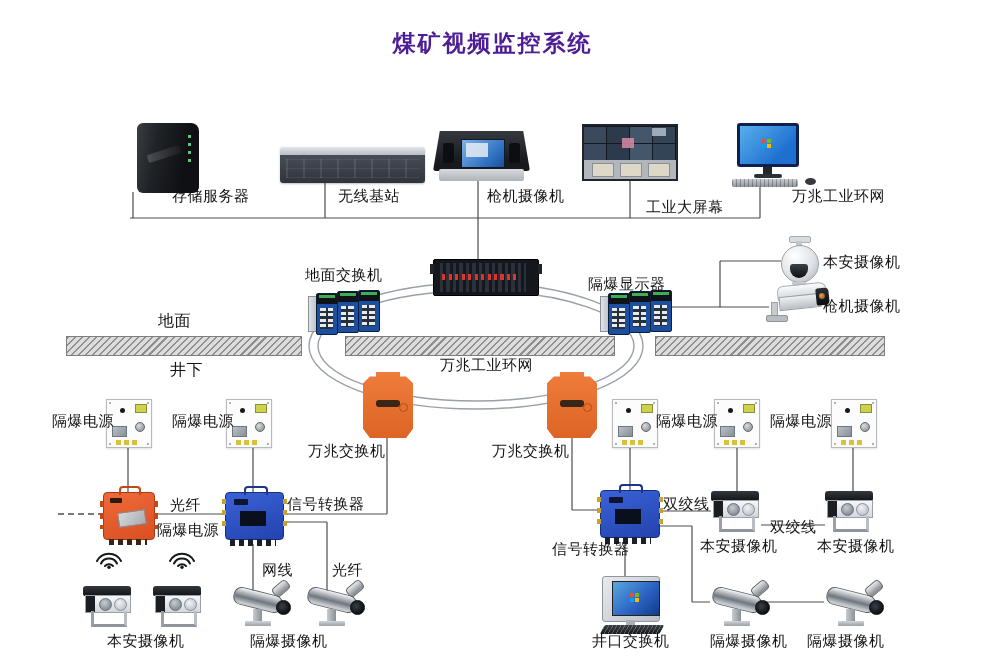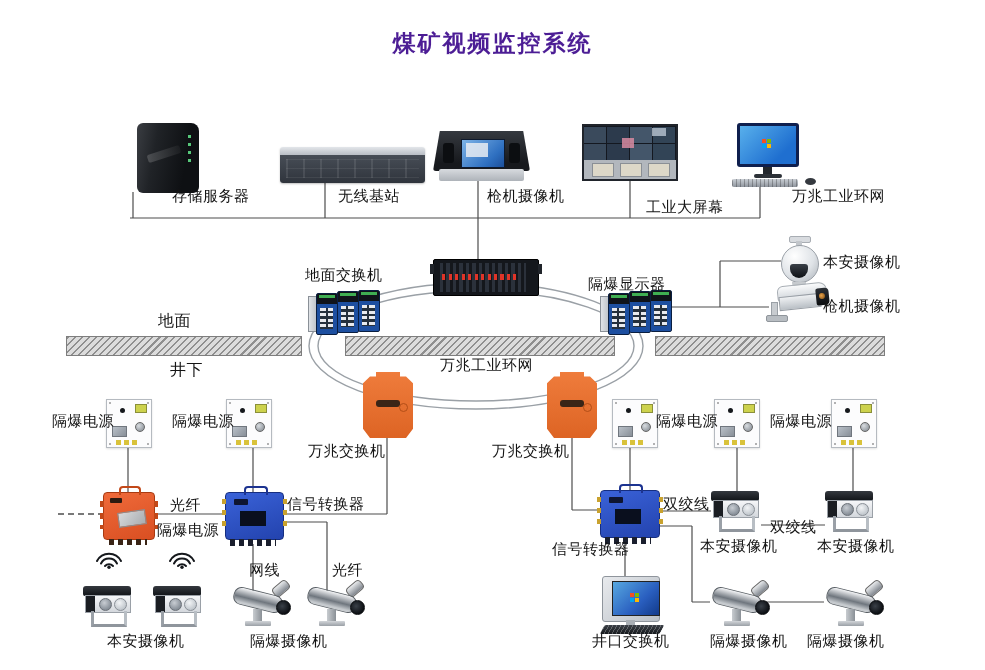--- a/index.html
+++ b/index.html
@@ -435,21 +435,21 @@
   <div class="lbl" style="left:823px;top:297px">枪机摄像机</div>
   <div class="lbl" style="left:308px;top:442px">万兆交换机</div>
   <div class="lbl" style="left:492px;top:442px">万兆交换机</div>
   <div class="lbl" style="left:52px;top:412px">隔爆电源</div>
   <div class="lbl" style="left:172px;top:412px">隔爆电源</div>
   <div class="lbl" style="left:656px;top:412px">隔爆电源</div>
   <div class="lbl" style="left:770px;top:412px">隔爆电源</div>
   <div class="lbl" style="left:170px;top:496px">光纤</div>
   <div class="lbl" style="left:157px;top:521px">隔爆电源</div>
   <div class="lbl" style="left:287px;top:495px">信号转换器</div>
-  <div class="lbl" style="left:249px;top:561px">网线</div>
+  <div class="lbl" style="left:262px;top:561px">网线</div>
   <div class="lbl" style="left:332px;top:561px">光纤</div>
   <div class="lbl" style="left:107px;top:632px">本安摄像机</div>
   <div class="lbl" style="left:250px;top:632px">隔爆摄像机</div>
   <div class="lbl" style="left:663px;top:495px">双绞线</div>
   <div class="lbl" style="left:770px;top:518px">双绞线</div>
   <div class="lbl" style="left:552px;top:540px">信号转换器</div>
   <div class="lbl" style="left:700px;top:537px">本安摄像机</div>
   <div class="lbl" style="left:817px;top:537px">本安摄像机</div>
   <div class="lbl" style="left:592px;top:632px">井口交换机</div>
   <div class="lbl" style="left:710px;top:632px">隔爆摄像机</div>

